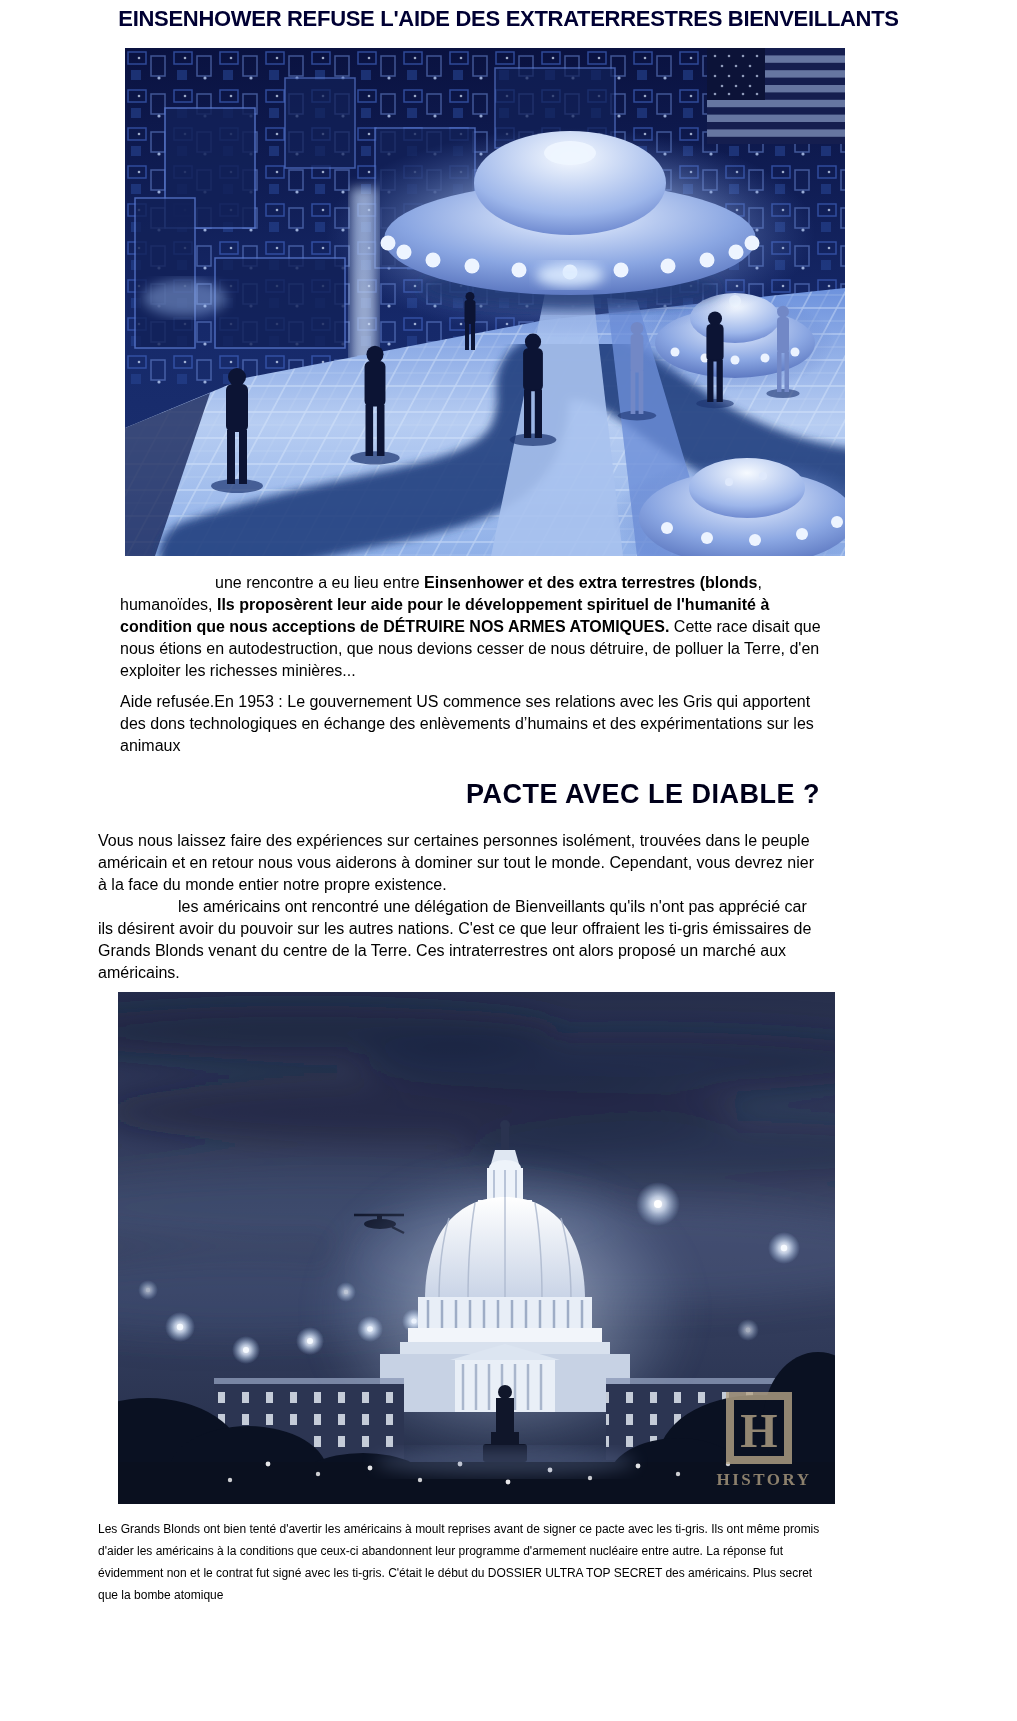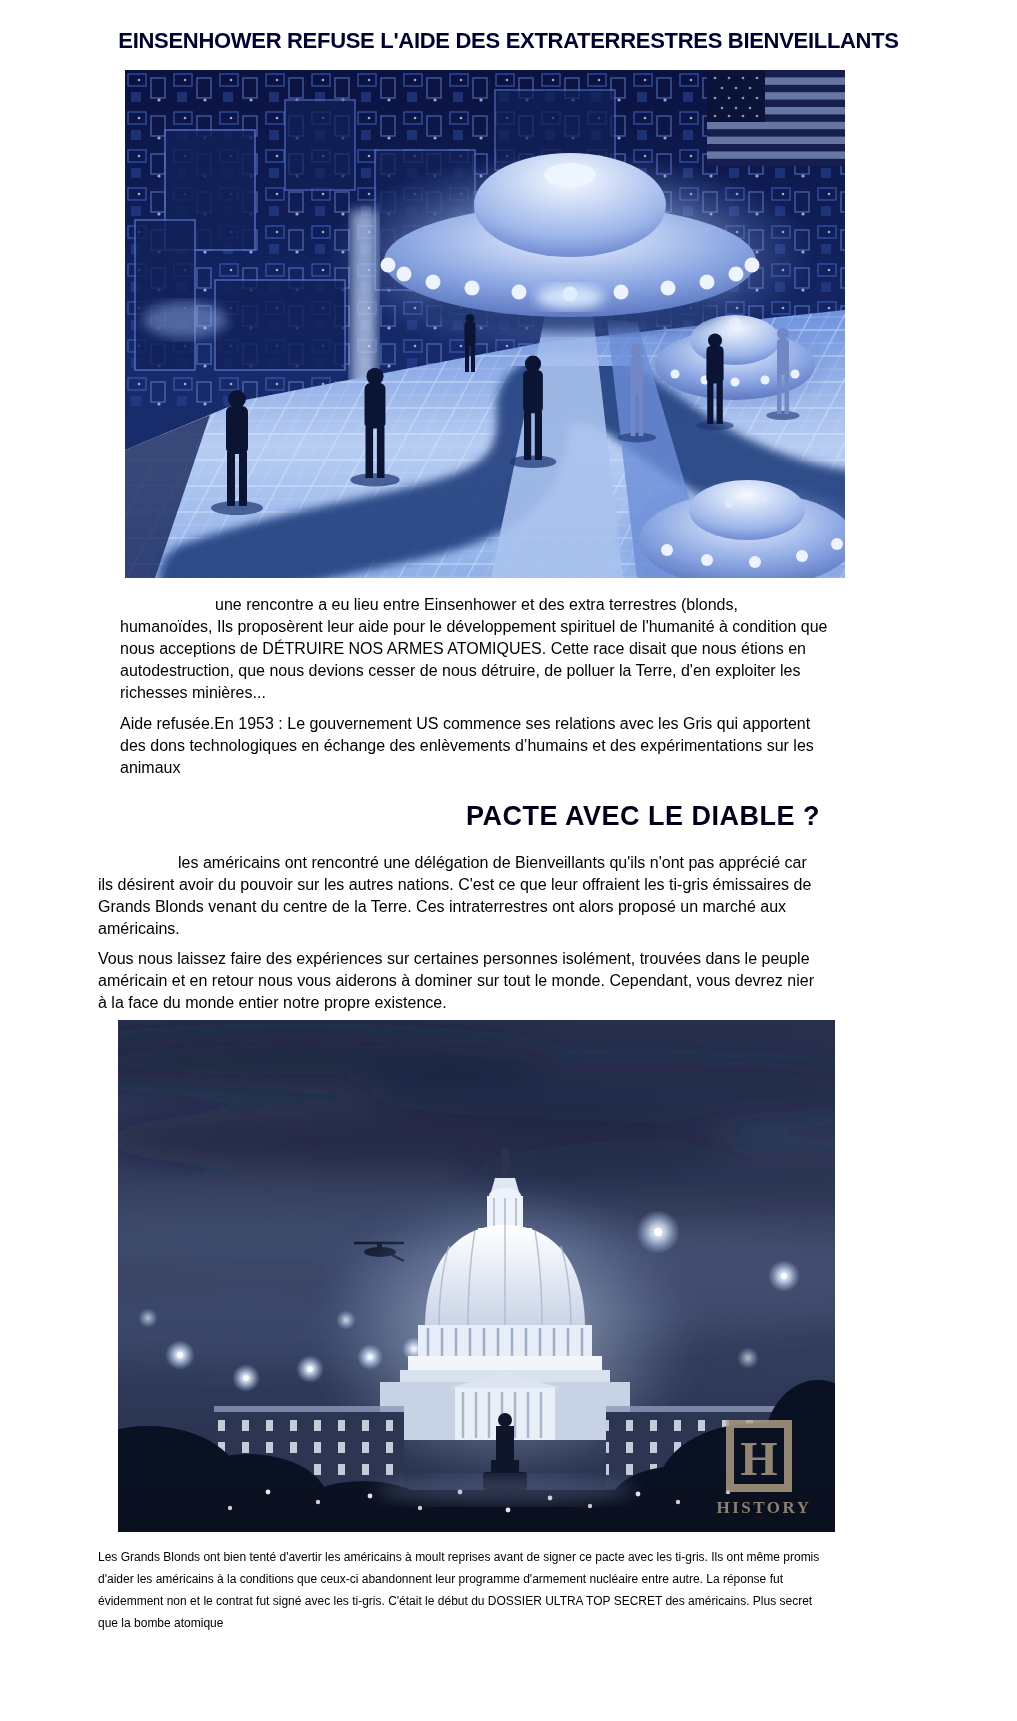--- a/index.html
+++ b/index.html
@@ -1,33 +1,33 @@
 <!DOCTYPE html>
 <html><head>
 <meta charset="utf-8">
 <style>
   html,body{margin:0;padding:0;}
   body{
     width:1017px;height:1721px;overflow:hidden;background:#ffffff;
     font-family:"Liberation Sans","DejaVu Sans",sans-serif;color:#000000;
   }
   .page-title{
-    margin:28px 30px 0;text-align:center;
+    margin:6px 30px 0;text-align:center;
     font-size:22px;font-weight:bold;color:#000033;letter-spacing:-0.3px;
     line-height:26px;
   }
   .fig1{display:block;margin:16px 0 0 125px;width:720px;height:508px;}
   .fig2{display:block;margin:6px 0 0 118px;width:717px;height:512px;}
   .block1{margin:16px 0 0 120px;width:712px;font-size:16px;line-height:22px;}
   .block2{margin:0 0 0 98px;width:722px;font-size:16px;line-height:22px;}
   .para{margin:0 0 9px 0;}
   .para.last{margin-bottom:0;}
   .indent1{text-indent:95px;}
   .indent2{text-indent:80px;}
-  .bold{font-weight:normal;margin-top:20px;}
+  .bold{font-weight:bold;margin-top:20px;}
   .section-heading{
     margin:22px 0 20px;text-align:right;
     font-size:27px;font-weight:bold;color:#00001a;line-height:31px;letter-spacing:0.5px;
   }
   .block3{margin:14px 0 0 98px;width:722px;font-size:12px;line-height:22px;}
 </style>
 </head>
 <body>
 
 <div class="page-title">EINSENHOWER REFUSE L'AIDE DES EXTRATERRESTRES BIENVEILLANTS</div>
@@ -238,22 +238,22 @@
   </g>
 </svg>
 
 <div class="block1">
   <p class="para indent1"><span>une rencontre a eu lieu entre </span><span class="bold">Einsenhower et des extra terrestres (blonds</span><span>, humanoïdes, </span><span class="bold">Ils proposèrent leur aide pour le développement spirituel de l'humanité à condition que nous acceptions de DÉTRUIRE NOS ARMES ATOMIQUES.</span><span> Cette race disait que nous étions en autodestruction, que nous devions cesser de nous détruire, de polluer la Terre, d'en exploiter les richesses minières...</span></p>
   <p class="para last">Aide refusée.En 1953 : Le gouvernement US commence ses relations avec les Gris qui apportent des dons technologiques en échange des enlèvements d’humains et des expérimentations sur les animaux</p>
 </div>
 
 <div class="block2">
   <div class="section-heading">PACTE AVEC LE DIABLE ?</div>
+  <p class="para last">Vous nous laissez faire des expériences sur certaines personnes isolément, trouvées dans le peuple américain et en retour nous vous aiderons à dominer sur tout le monde. Cependant, vous devrez nier à la face du monde entier notre propre existence.</p>
   <p class="para indent2" style="margin-bottom:8px">les américains ont rencontré une délégation de Bienveillants qu'ils n'ont pas apprécié car ils désirent avoir du pouvoir sur les autres nations. C'est ce que leur offraient les ti-gris émissaires de Grands Blonds venant du centre de la Terre. Ces intraterrestres ont alors proposé un marché aux américains.</p>
-  <p class="para last">Vous nous laissez faire des expériences sur certaines personnes isolément, trouvées dans le peuple américain et en retour nous vous aiderons à dominer sur tout le monde. Cependant, vous devrez nier à la face du monde entier notre propre existence.</p>
 </div>
 
 <svg class="fig2" viewBox="0 0 717 512" preserveAspectRatio="none" role="img">
   <defs>
     <linearGradient id="skyG" x1="0" y1="0" x2="0" y2="1">
       <stop offset="0" stop-color="#272f4c"></stop>
       <stop offset="0.45" stop-color="#3b4565"></stop>
       <stop offset="0.7" stop-color="#303a59"></stop>
       <stop offset="1" stop-color="#232c46"></stop>
     </linearGradient>

